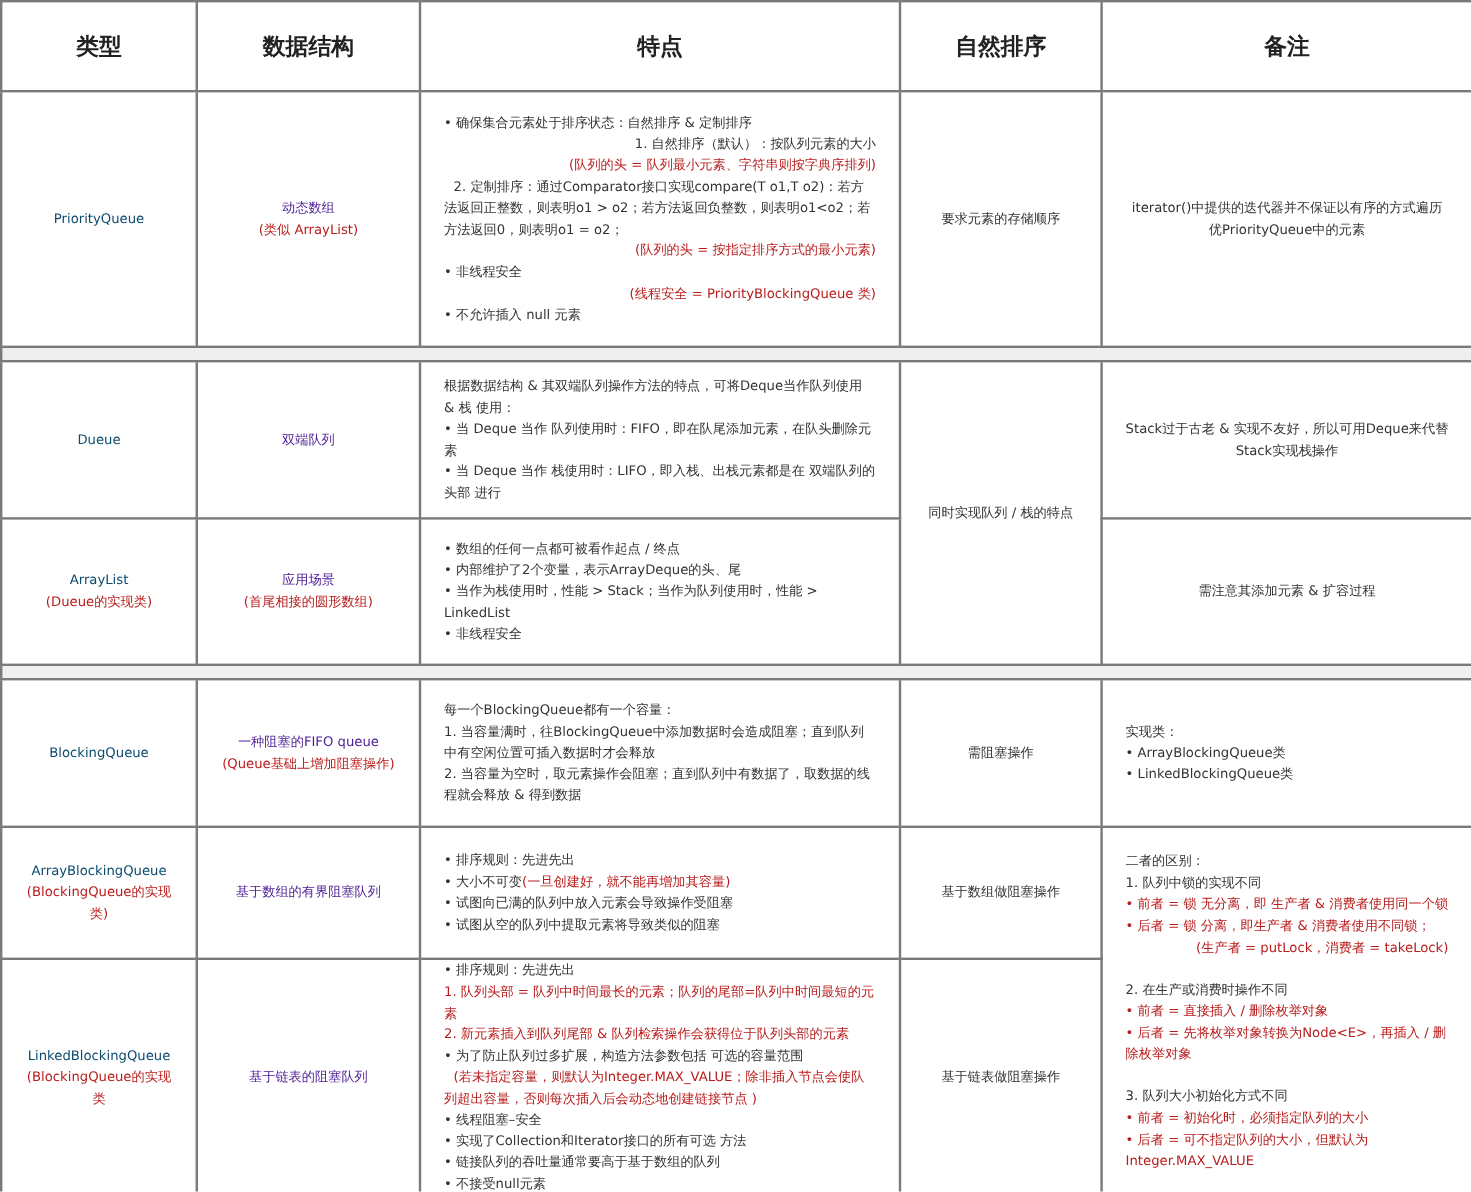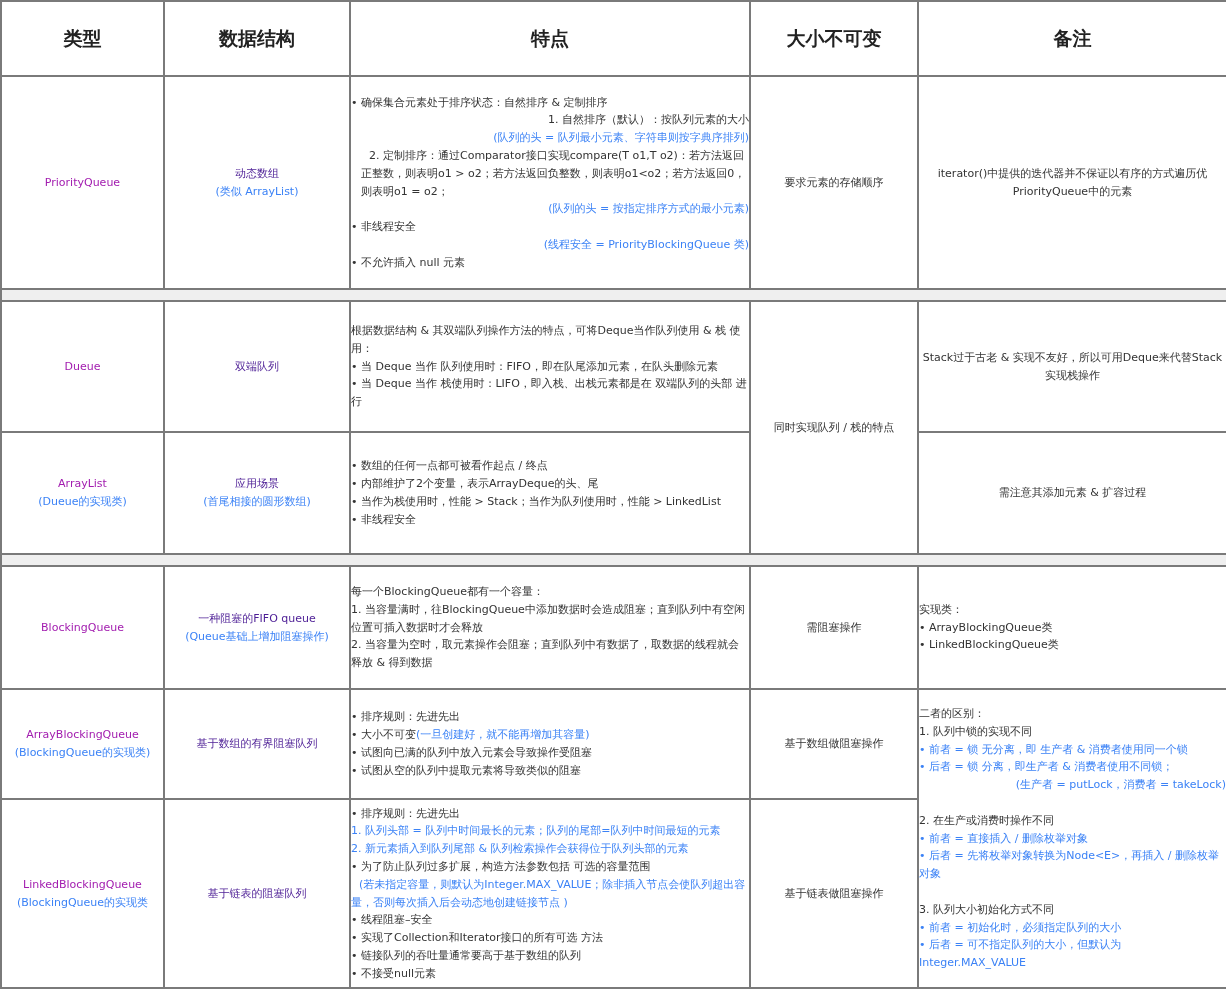--- a/index.html
+++ b/index.html
@@ -1,66 +1,66 @@
 <!DOCTYPE html>
 <html><head>
 <meta charset="utf-8">
 <style>
   html, body { margin: 0; padding: 0; background: #ffffff; }
   body { width: 1226px; height: 993px; overflow: hidden; font-family: "DejaVu Sans", "Liberation Sans", sans-serif; color: #333333; }
   table.grid { border-collapse: collapse; table-layout: fixed; width: 1226px; }
-  table.grid td, table.grid th { border: 2px solid #7a7a7a; padding: 0 0; vertical-align: middle; }
+  table.grid td, table.grid th { border: 2px solid #7a7a7a; padding: 0 19px; vertical-align: middle; }
   col.c1 { width: 163px; } col.c2 { width: 186px; } col.c3 { width: 400px; } col.c4 { width: 168px; } col.c5 { width: 309px; }
   th { height: 73px; font-size: 19px; font-weight: bold; color: #222; text-align: center; }
   td { font-size: 11px; line-height: 17.8px; }
   td.center { text-align: center; }
   td.left { text-align: left; }
   tr.gap td { background: #efefef; height: 10px; padding: 0; }
-  .blue { color: #3b82f6; }
+  .blue { color: #b91c1c; }
   .line { display: block; white-space: normal; }
   .indent { padding-left: 8px; text-align: right; }
   .spacer { display: block; height: 17.8px; }
-  .type-name { color: #a21caf; }
+  .type-name { color: #0c4a6e; }
   .struct-main { color: #4c1d95; }
 </style>
 </head>
 <body>
 
 <table class="grid">
   <colgroup>
     <col class="c1">
       <col class="c2">
       <col class="c3">
       <col class="c4">
       <col class="c5">
   </colgroup>
   <thead>
     <tr>
       <th>类型</th>
       <th>数据结构</th>
       <th>特点</th>
-      <th>大小不可变</th>
+      <th>自然排序</th>
       <th>备注</th>
     </tr>
   </thead>
   <tbody>
 
     <tr style="height:213px;">
       <td class="center">
         <span class="line type-name">PriorityQueue</span>
       </td>
       <td class="center">
         <span class="line struct-main">动态数组</span>
         <span class="line blue">(类似 ArrayList)</span>
       </td>
       <td class="left">
         <span class="line">• 确保集合元素处于排序状态：自然排序 &amp; 定制排序</span>
         <span class="line indent">1. 自然排序（默认）：按队列元素的大小</span>
         <span class="line blue indent">(队列的头 = 队列最小元素、字符串则按字典序排列)</span>
-        <span class="line" style="text-indent:8px;margin-left:10px;">2. 定制排序：通过Comparator接口实现compare(T o1,T o2)：若方法返回正整数，则表明o1 &gt; o2；若方法返回负整数，则表明o1&lt;o2；若方法返回0，则表明o1 = o2；</span>
+        <span class="line" style="text-indent:8px;">2. 定制排序：通过Comparator接口实现compare(T o1,T o2)：若方法返回正整数，则表明o1 &gt; o2；若方法返回负整数，则表明o1&lt;o2；若方法返回0，则表明o1 = o2；</span>
         <span class="line blue indent">(队列的头 = 按指定排序方式的最小元素)</span>
         <span class="line">• 非线程安全</span>
         <span class="line blue indent">(线程安全 = PriorityBlockingQueue 类)</span>
         <span class="line">• 不允许插入 null 元素</span>
       </td>
       <td class="center">
         <span class="line">要求元素的存储顺序</span>
       </td>
       <td class="center">
         <span class="line">iterator()中提供的迭代器并不保证以有序的方式遍历优PriorityQueue中的元素</span>

